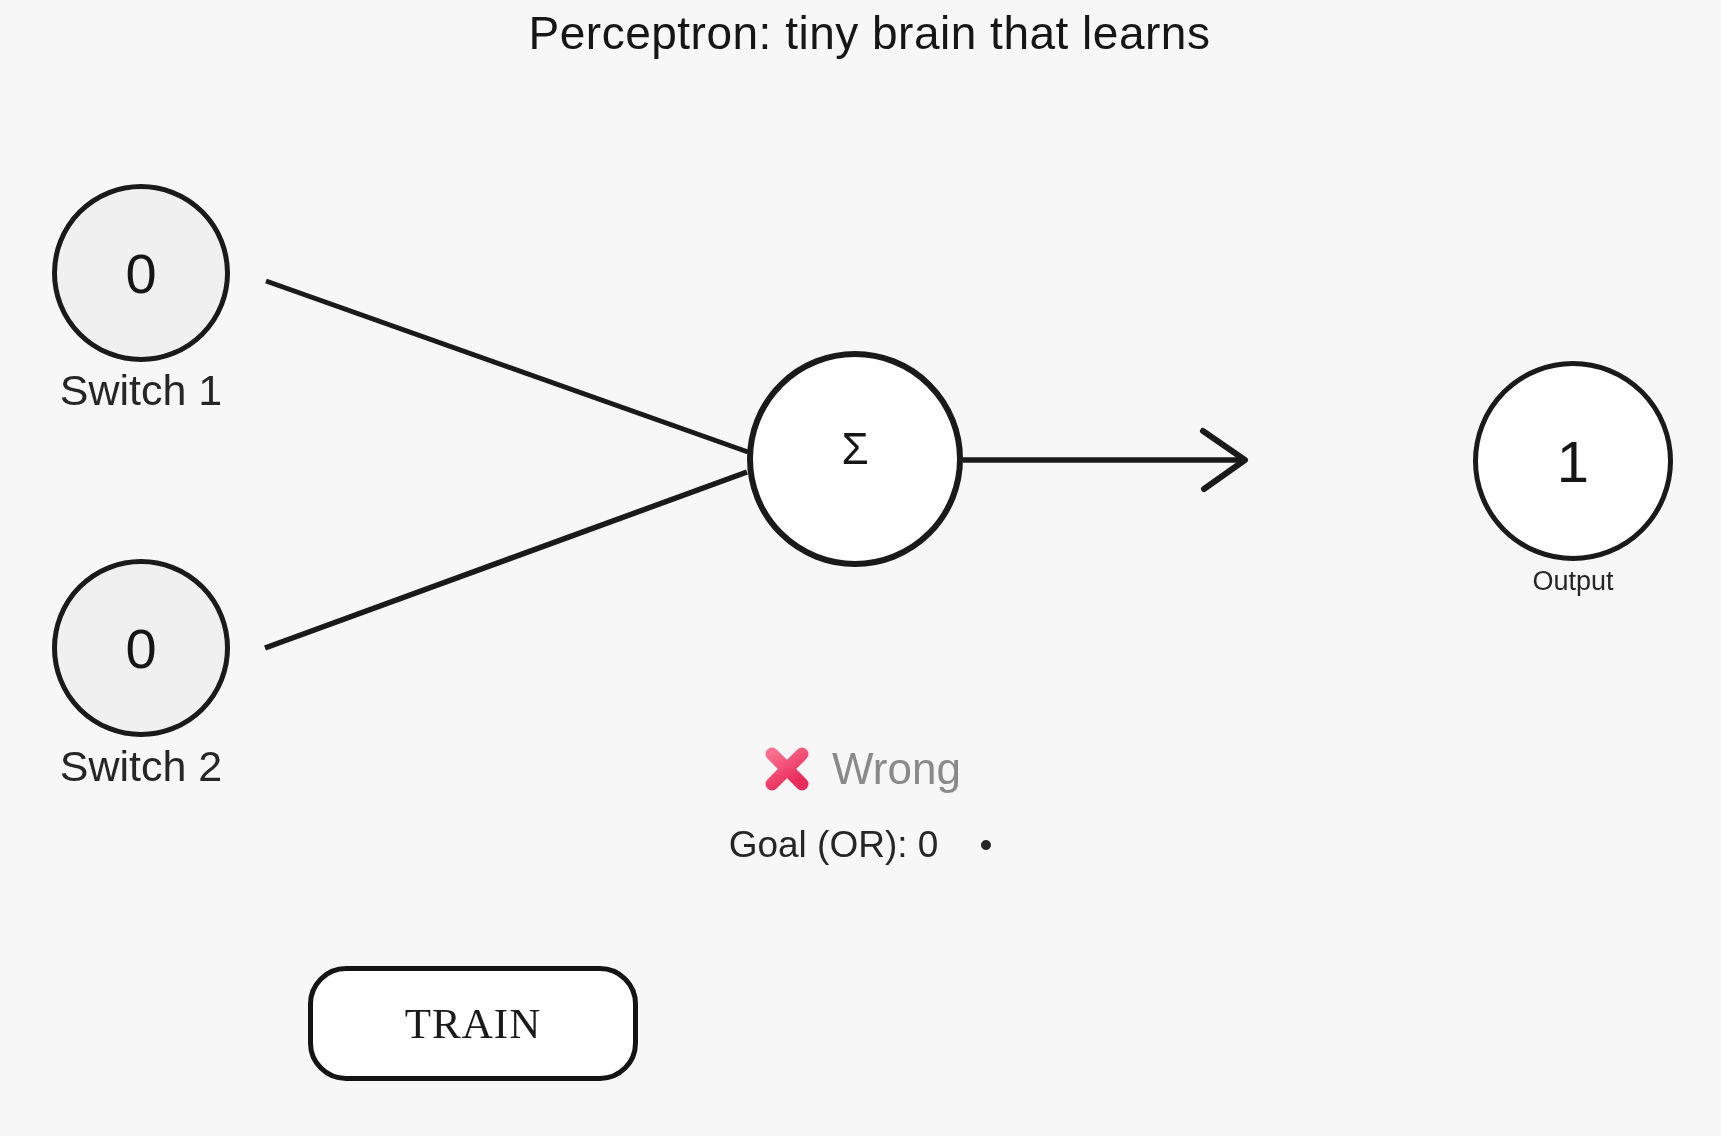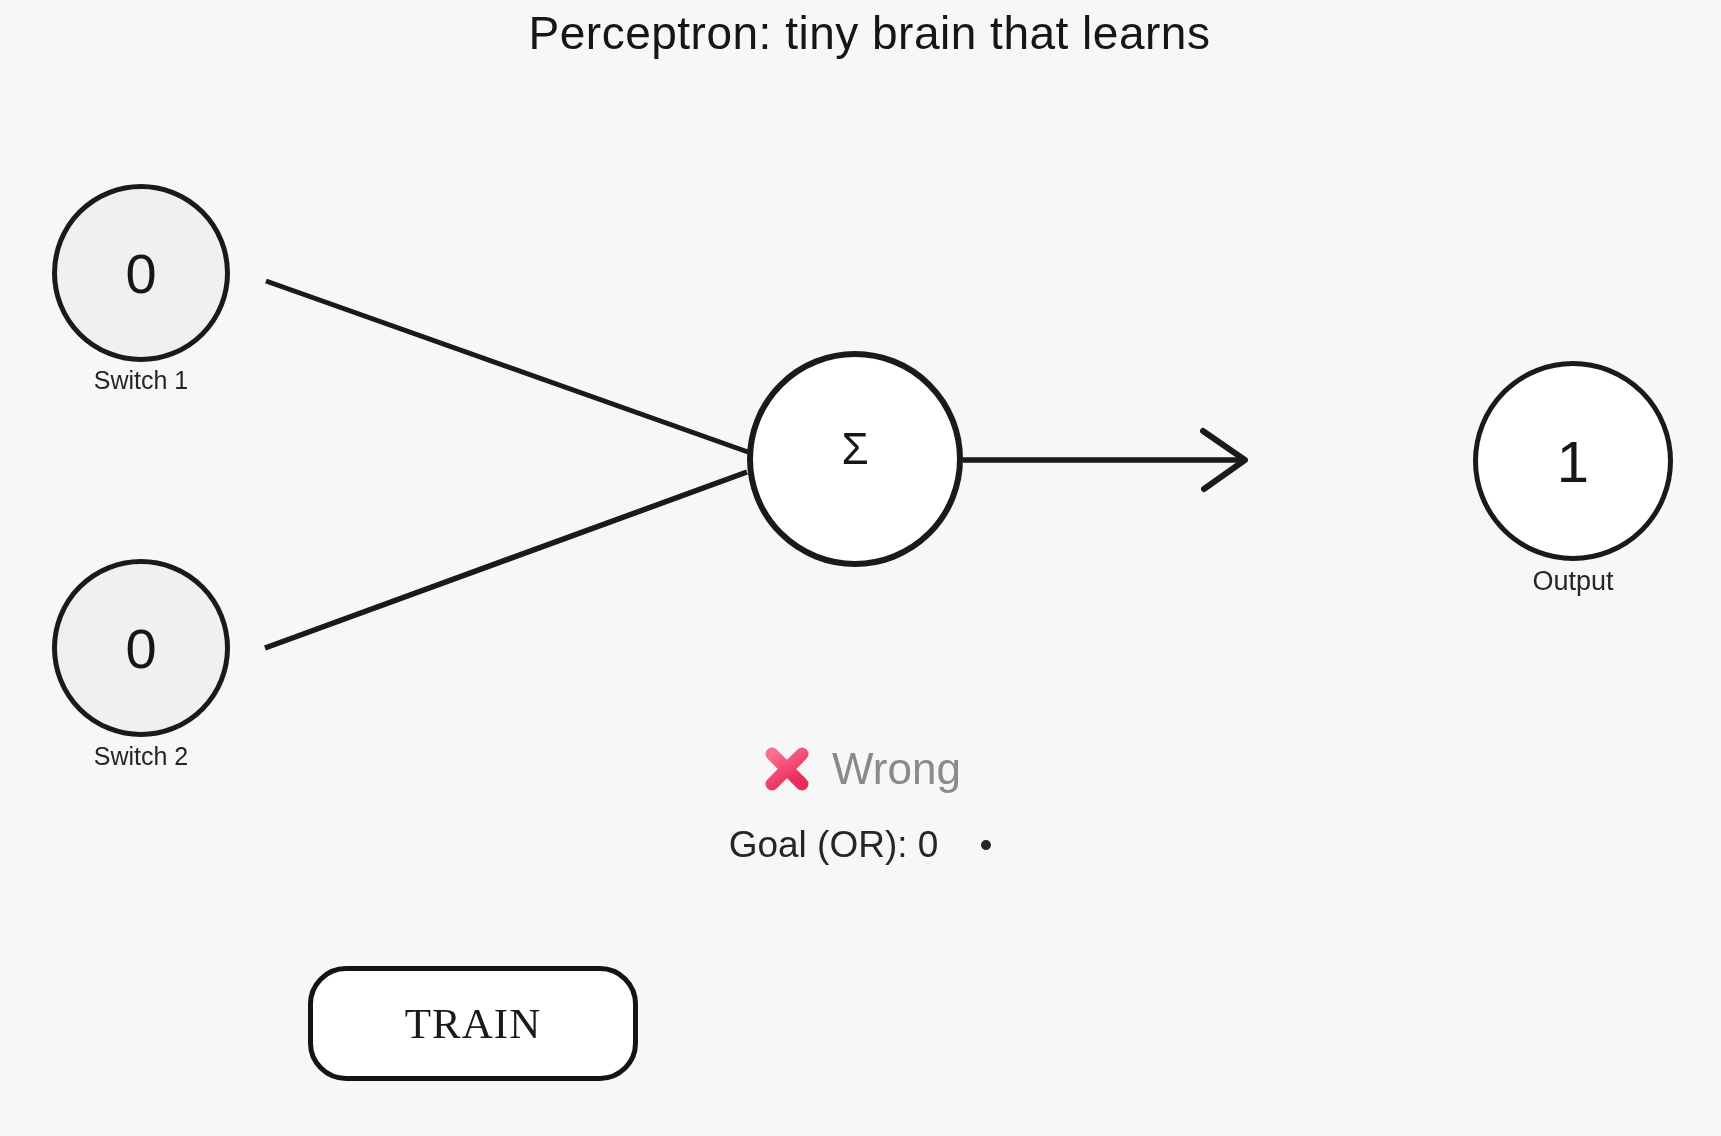--- a/index.html
+++ b/index.html
@@ -55,21 +55,21 @@
     left: 1473px; top: 361px;
     width: 200px; height: 200px;
     background: #ffffff;
     border: 5px solid #1a1a1a;
     font-size: 58px;
   }
   .node-label {
     position: absolute;
     width: 260px;
     text-align: center;
-    font-size: 25px;
+    font-size: 43px;
     color: #262626;
   }
   .status-row {
     position: absolute;
     left: 0; top: 742px; width: 100%;
     display: flex;
     align-items: center;
     justify-content: center;
     gap: 18px;
   }

